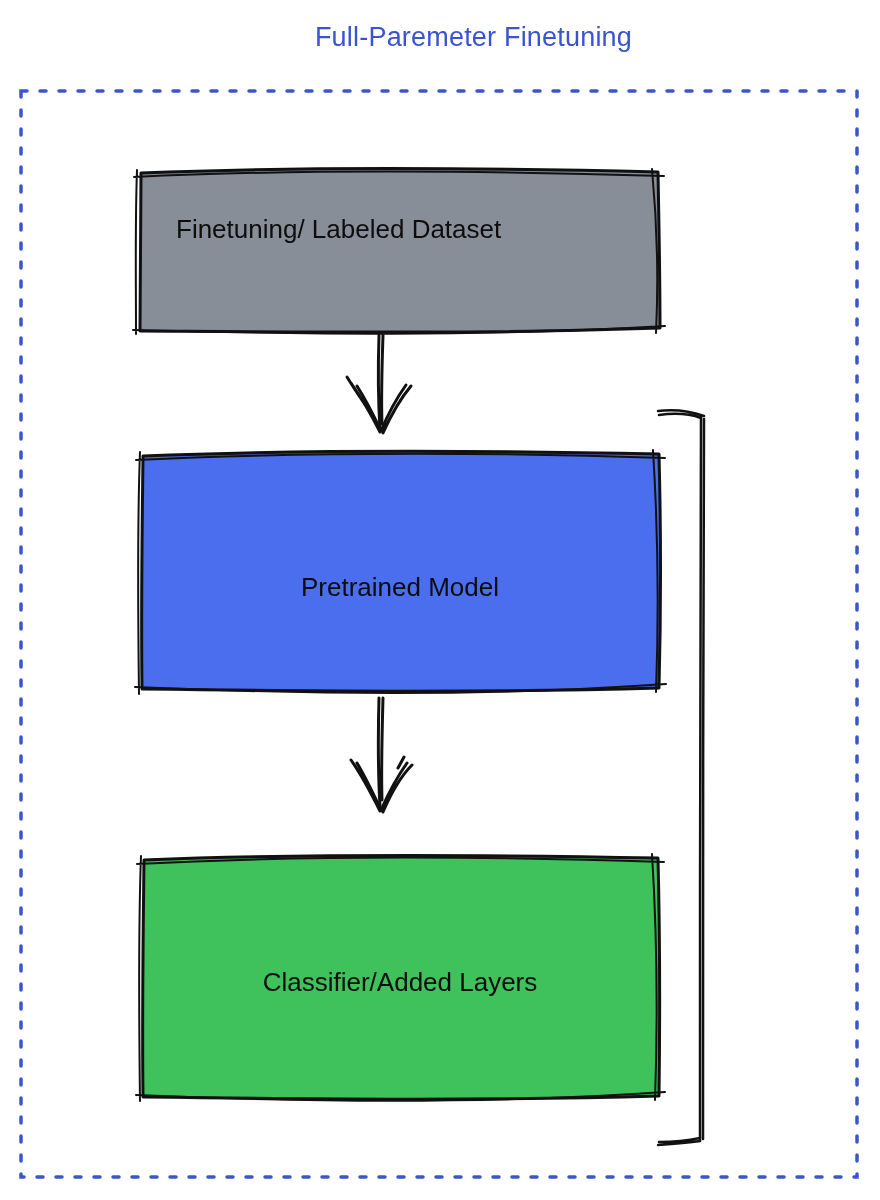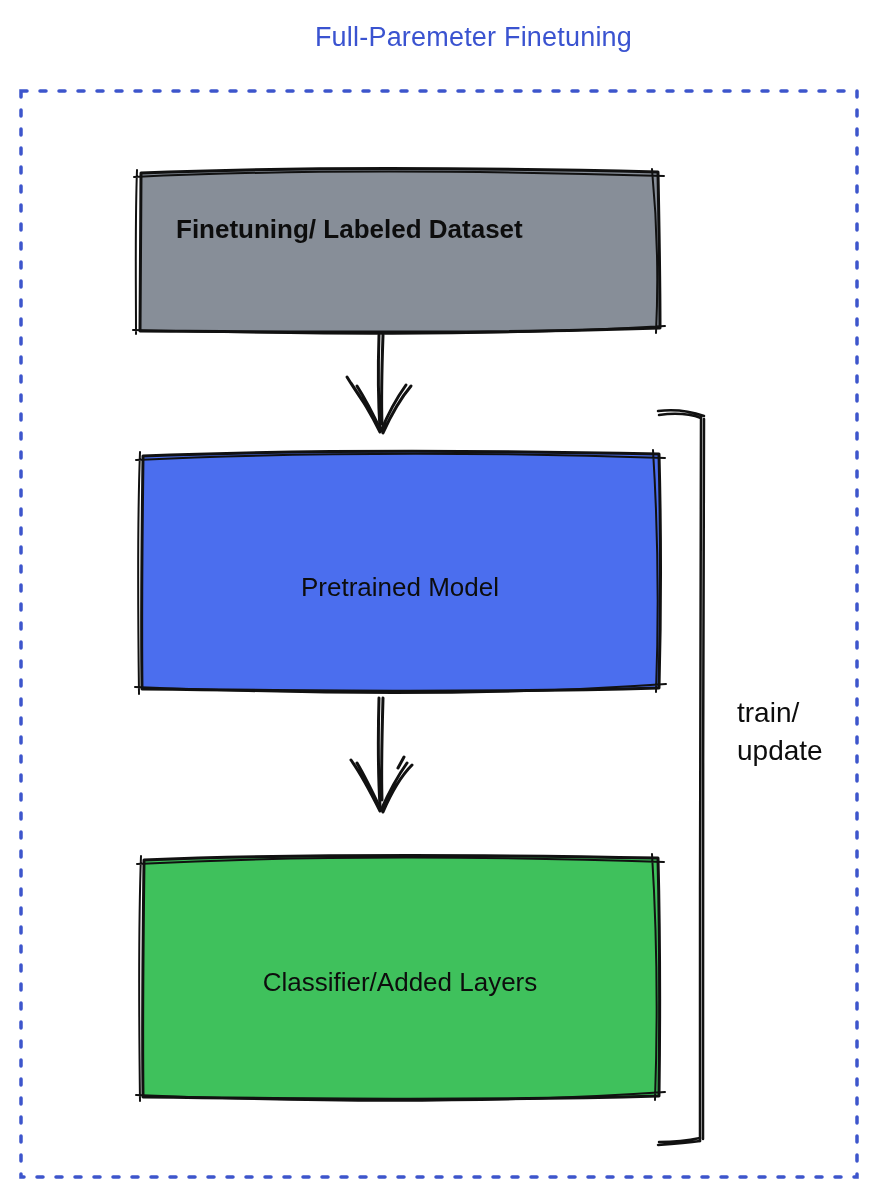--- a/index.html
+++ b/index.html
@@ -22,21 +22,21 @@
     letter-spacing:0.2px;
   }
   svg.layer{
     position:absolute;left:0;top:0;width:880px;height:1200px;
   }
   .box-label{
     position:absolute;
     font-size:26px;
     color:#0d0d0d;
   }
-  .label-dataset{ left:176px; top:214px;font-weight:bold; }
+  .label-dataset{ left:176px; top:214px; }
   .label-pretrained{ left:140px; top:560px; width:520px; text-align:center;margin-top:12px; }
   .label-classifier{ left:140px; top:967px; width:520px; text-align:center; }
   .loop-label{
     position:absolute;
     left:737px; top:694px;
     font-size:28px;
     line-height:38px;
     color:#0d0d0d;
     white-space:pre-line;
   }
@@ -77,16 +77,14 @@
       <path d="M700,1141 C686,1143 672,1144 658,1145 M700,1138 C686,1141 671,1142 659,1142"></path>
     </g>
   </svg>
 
   <div class="box-label label-dataset">Finetuning/ Labeled Dataset</div>
 
   <div class="box-label label-pretrained">Pretrained Model</div>
 
   <div class="box-label label-classifier">Classifier/Added Layers</div>
 
-  <div class="loop-label">train/
-update</div>
 
 </div>
 
 </body></html>

